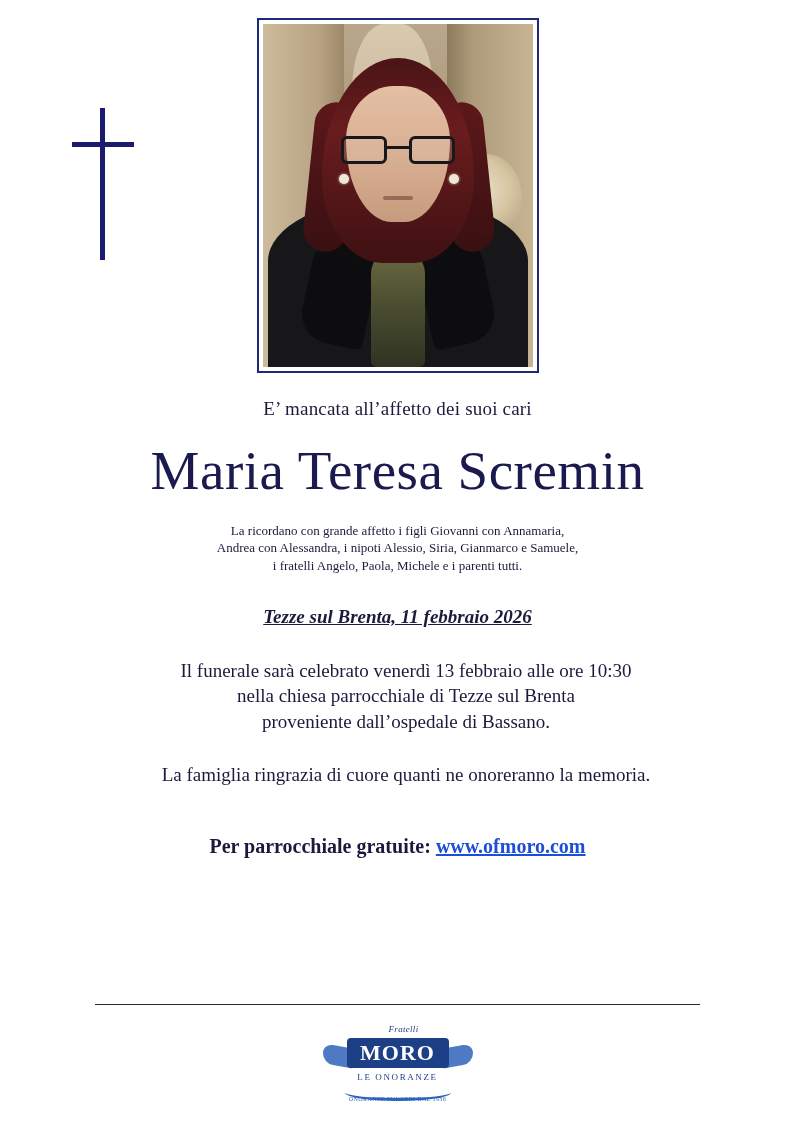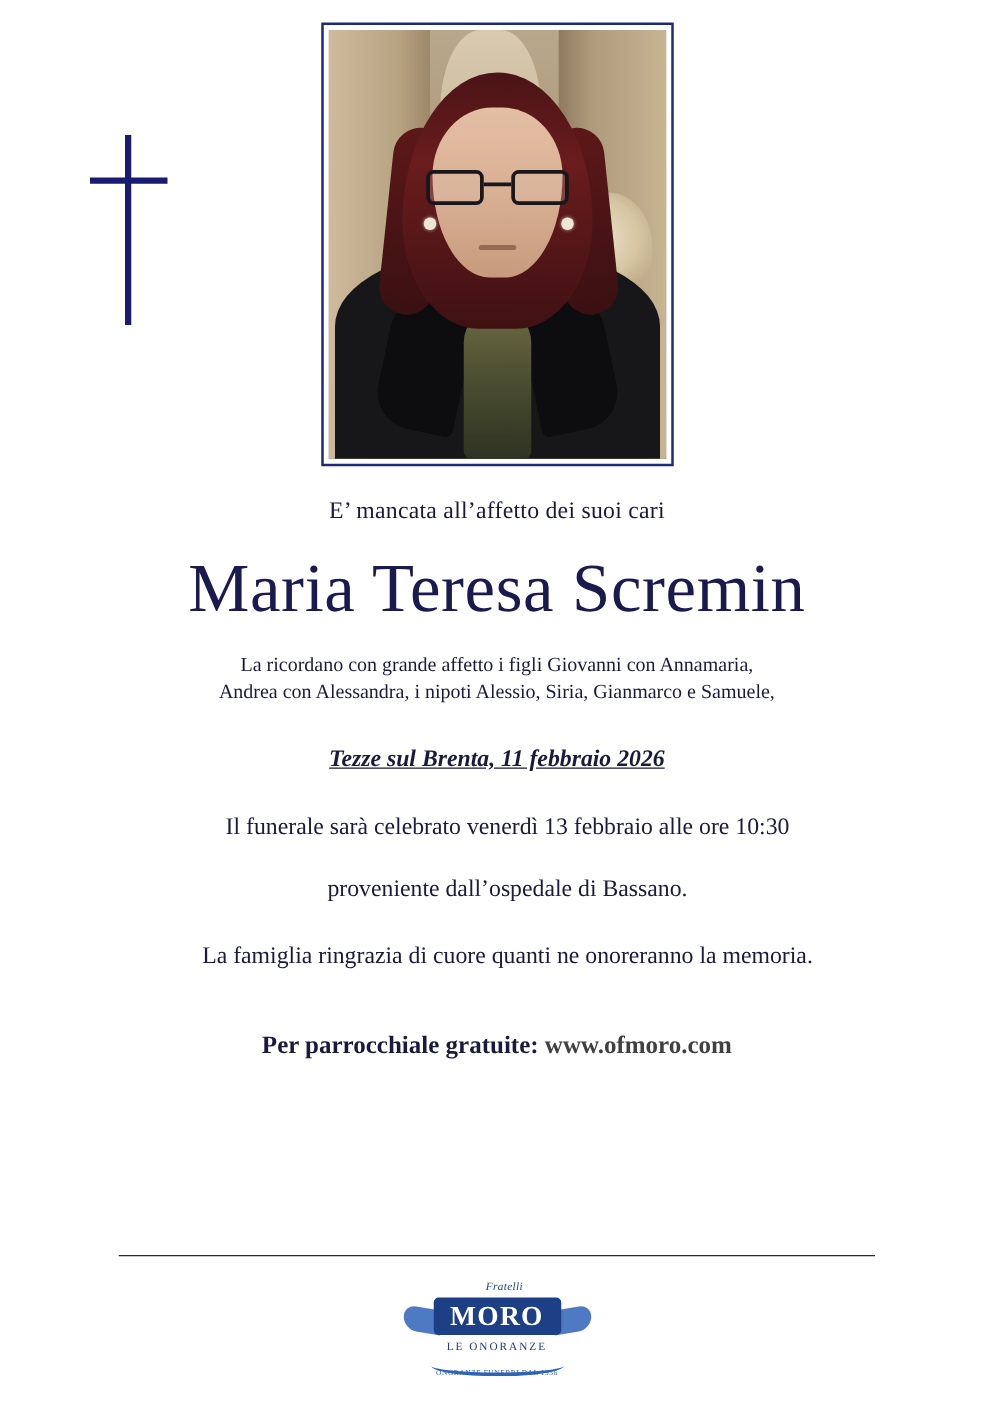--- a/index.html
+++ b/index.html
@@ -218,21 +218,21 @@
     margin: 22px 0 0 0;
     font-weight: normal;
     letter-spacing: .5px;
     color: #1a1a4e;
   }
   .age {
     font-size: 20px;
     margin: 14px 0 0 0;
   }
   .remembered {
-    font-size: 16px;
+    font-size: 13px;
     line-height: 1.35;
     margin: 22px 0 0 0;
   }
   .place-date {
     font-size: 19px;
     font-style: italic;
     font-weight: bold;
     text-decoration: underline;
     margin: 32px 0 0 0;
     text-align: center;
@@ -242,21 +242,22 @@
     line-height: 1.32;
     margin: 30px 0 0 17px;
   }
   .para.tight { margin-top: 28px; }
   .condolences {
     font-size: 20px;
     font-weight: bold;
     margin: 48px 0 0 0;
   }
   .condolences a, .condolences .url {
-    color: #404040;
+    color: #1d4ed8;
+    text-decoration: underline;
   }
 
   
   .divider {
     position: absolute;
     left: 95px;
     top: 1004px;
     width: 605px;
     height: 1px;
     background: #2b2b2b;
@@ -382,27 +383,28 @@
   <div class="content">
 
     <p class="intro">E’ mancata all’affetto dei suoi cari</p>
 
     <h1 class="name">Maria Teresa Scremin</h1>
 
 
     <p class="remembered">
       <span>La ricordano con grande affetto i figli Giovanni con Annamaria,</span><br>
       <span>Andrea con Alessandra, i nipoti Alessio, Siria, Gianmarco e Samuele,</span><br>
+      <span>i fratelli Angelo, Paola, Michele e i parenti tutti.</span>
     </p>
 
     <p class="place-date">Tezze sul Brenta, 11 febbraio 2026</p>
 
     <p class="para">
       <span>Il funerale sarà celebrato venerdì 13 febbraio alle ore 10:30</span><br>
-      <br>
+      <span>nella chiesa parrocchiale di Tezze sul Brenta</span><br>
       <span>proveniente dall’ospedale di Bassano.</span>
     </p>
 
 
     <p class="para tight">La famiglia ringrazia di cuore quanti ne onoreranno la memoria.</p>
 
     <p class="condolences">
       <span>Per parrocchiale gratuite:</span>
       <span class="url">www.ofmoro.com</span>
     </p>

